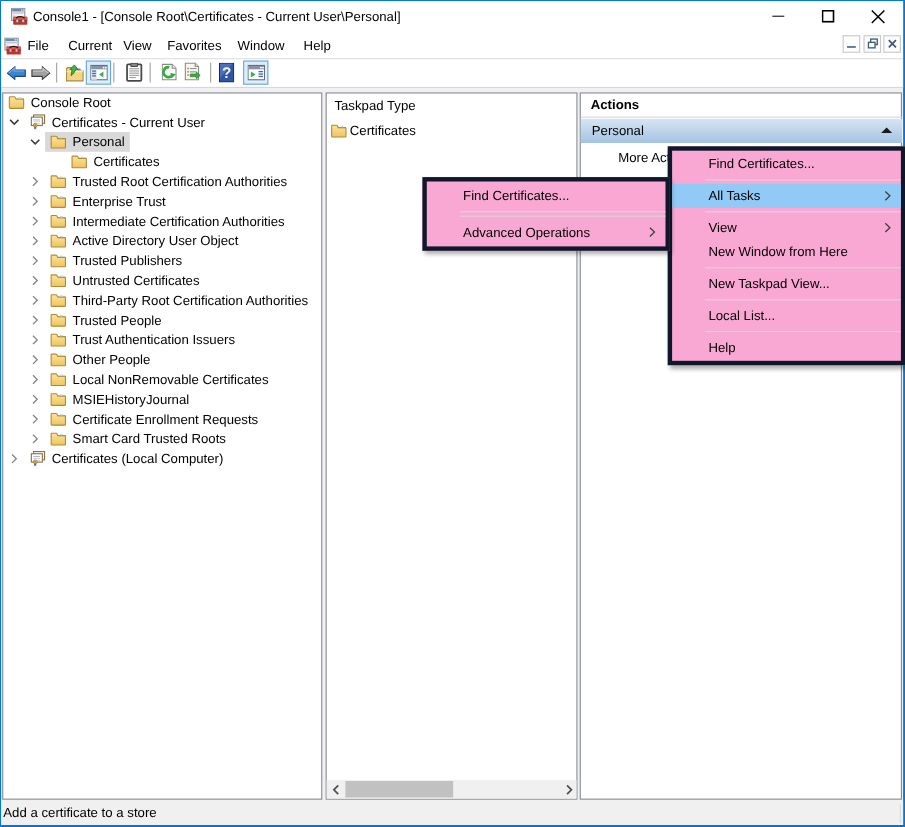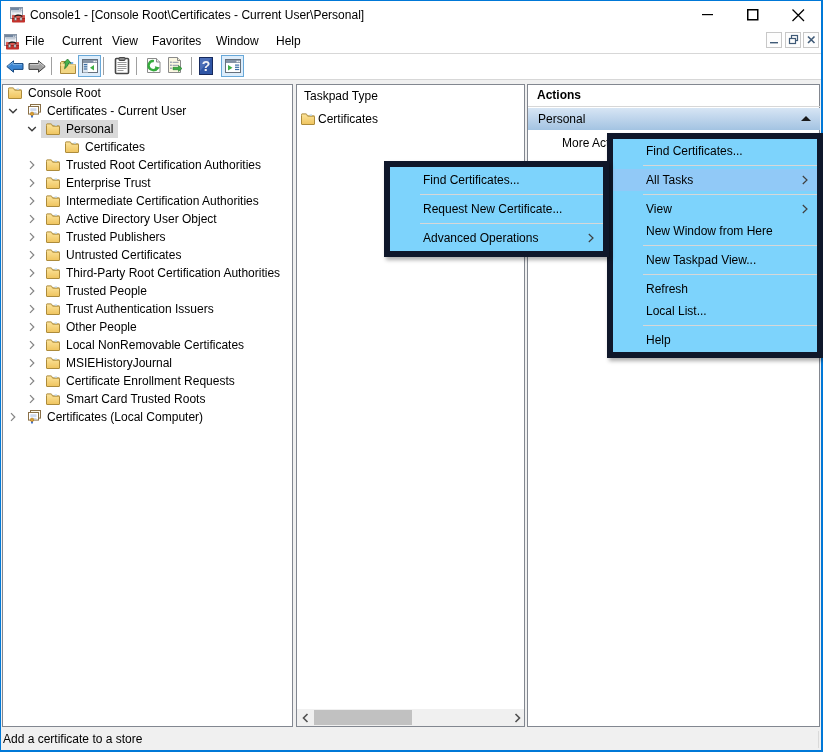--- a/index.html
+++ b/index.html
@@ -1,21 +1,21 @@
 <!DOCTYPE html>
 <html><head>
 <meta charset="utf-8">
 <style>
   * { margin:0; padding:0; box-sizing:border-box; }
   html,body { width:823px; height:752px; overflow:hidden; }
   body { position:relative; background:#f0f0f0; font-family:"Liberation Sans", sans-serif; font-size:12px; color:#000; }
   .abs { position:absolute; }
   .txt { position:absolute; white-space:nowrap; }
   .pane { position:absolute; background:#fff; border:1px solid #828790; top:84px; height:643px; }
-  .menu { position:absolute; background:#7dd3fc; border:6px solid #0f172a; box-shadow: 2px 3px 4px rgba(0,0,0,0.32); }
+  .menu { position:absolute; background:#f9a8d4; border:4px solid #0f172a; box-shadow: 2px 3px 4px rgba(0,0,0,0.32); }
   .mi { position:relative; height:22px; line-height:22px; padding-left:33px; }
   .msep { border-top:1px solid #d7d7d7; margin:3px 0 3px 30px; height:0; }
   .hl { background:#91c9f7; }
   .marr { position:absolute; right:9px; top:6px; }
   .smbtn { position:absolute; top:32px; width:16px; height:16px; background:#fdfdfd; border:1px solid #c8c8c8; }
 </style>
 </head>
 <body>
 <svg width="0" height="0" style="position:absolute">
 <defs>
@@ -346,30 +346,28 @@
   <div class="msep"></div>
   <div class="mi">View
     <svg class="marr" width="6" height="10">
         <path d="M0.8 1 L5 5 L0.8 9" stroke="#404040" stroke-width="1.2" fill="none"></path>
       </svg>
   </div>
   <div class="mi">New Window from Here</div>
   <div class="msep"></div>
   <div class="mi">New Taskpad View...</div>
   <div class="msep"></div>
-  <div class="mi">Refresh</div>
   <div class="mi">Local List...</div>
   <div class="msep"></div>
   <div class="mi">Help</div>
 </div>
 
 <div class="menu" style="left:384px;top:161px;width:225px;padding:2px 0">
   <div class="mi">Find Certificates...</div>
   <div class="msep"></div>
-  <div class="mi">Request New Certificate...</div>
   <div class="msep"></div>
   <div class="mi">Advanced Operations
     <svg class="marr" width="6" height="10">
         <path d="M0.8 1 L5 5 L0.8 9" stroke="#404040" stroke-width="1.2" fill="none"></path>
       </svg>
   </div>
 </div>
 
 <div class="abs" style="left:1px;top:728px;width:820px;height:22px;background:#f0f0f0"></div>
 <div class="txt" style="left:3px;top:728px;height:22px;line-height:22px">Add a certificate to a store</div>

